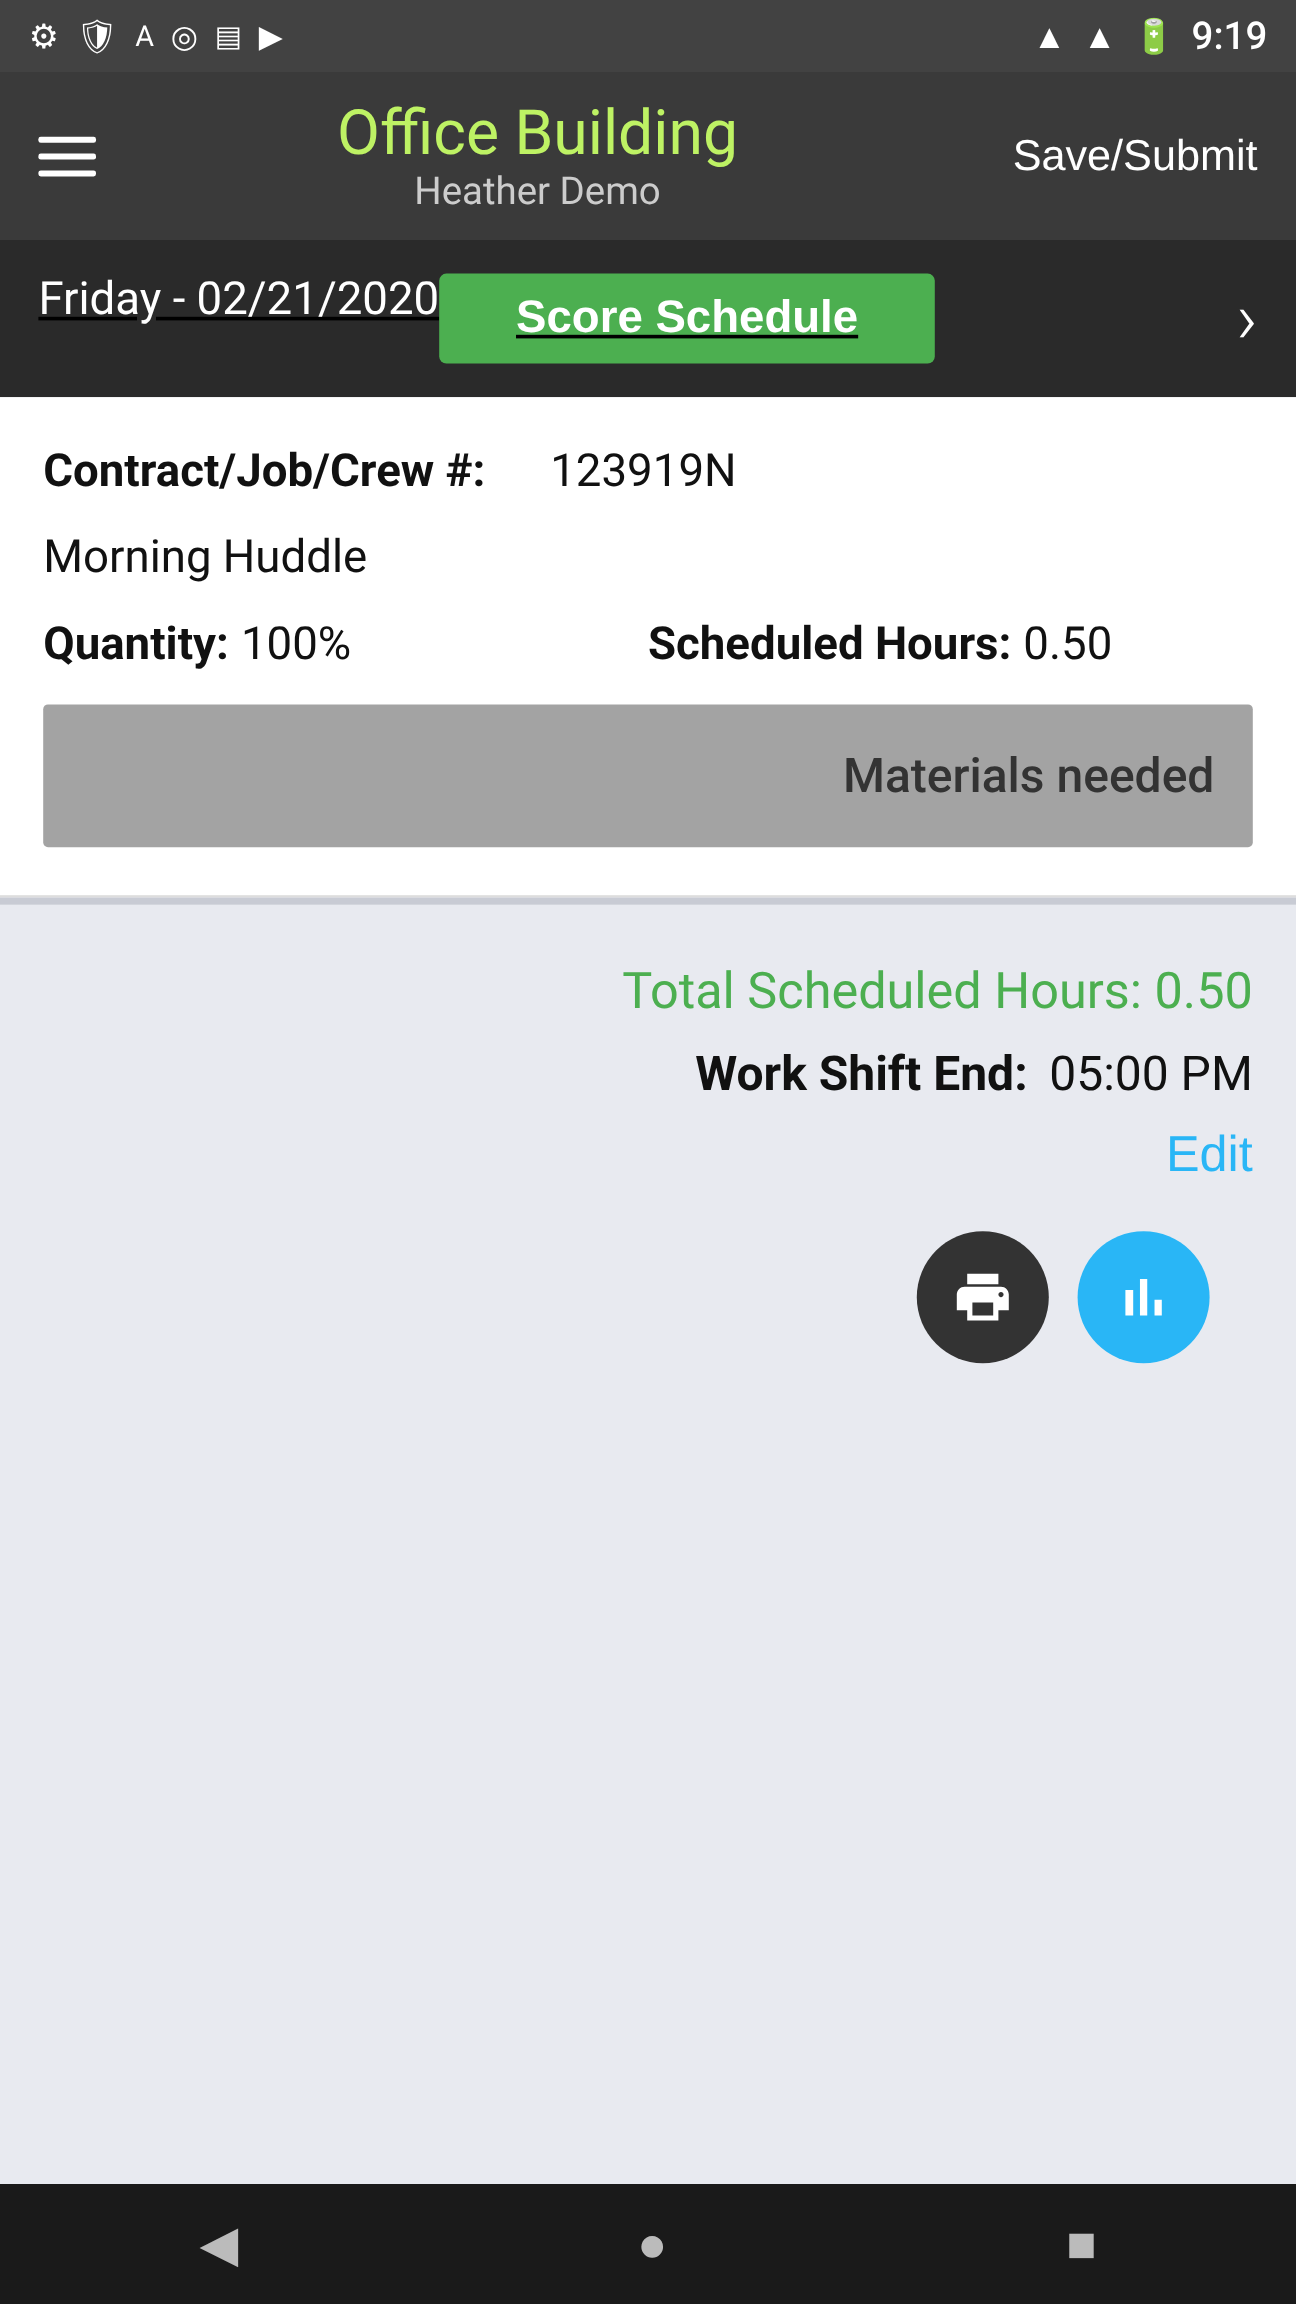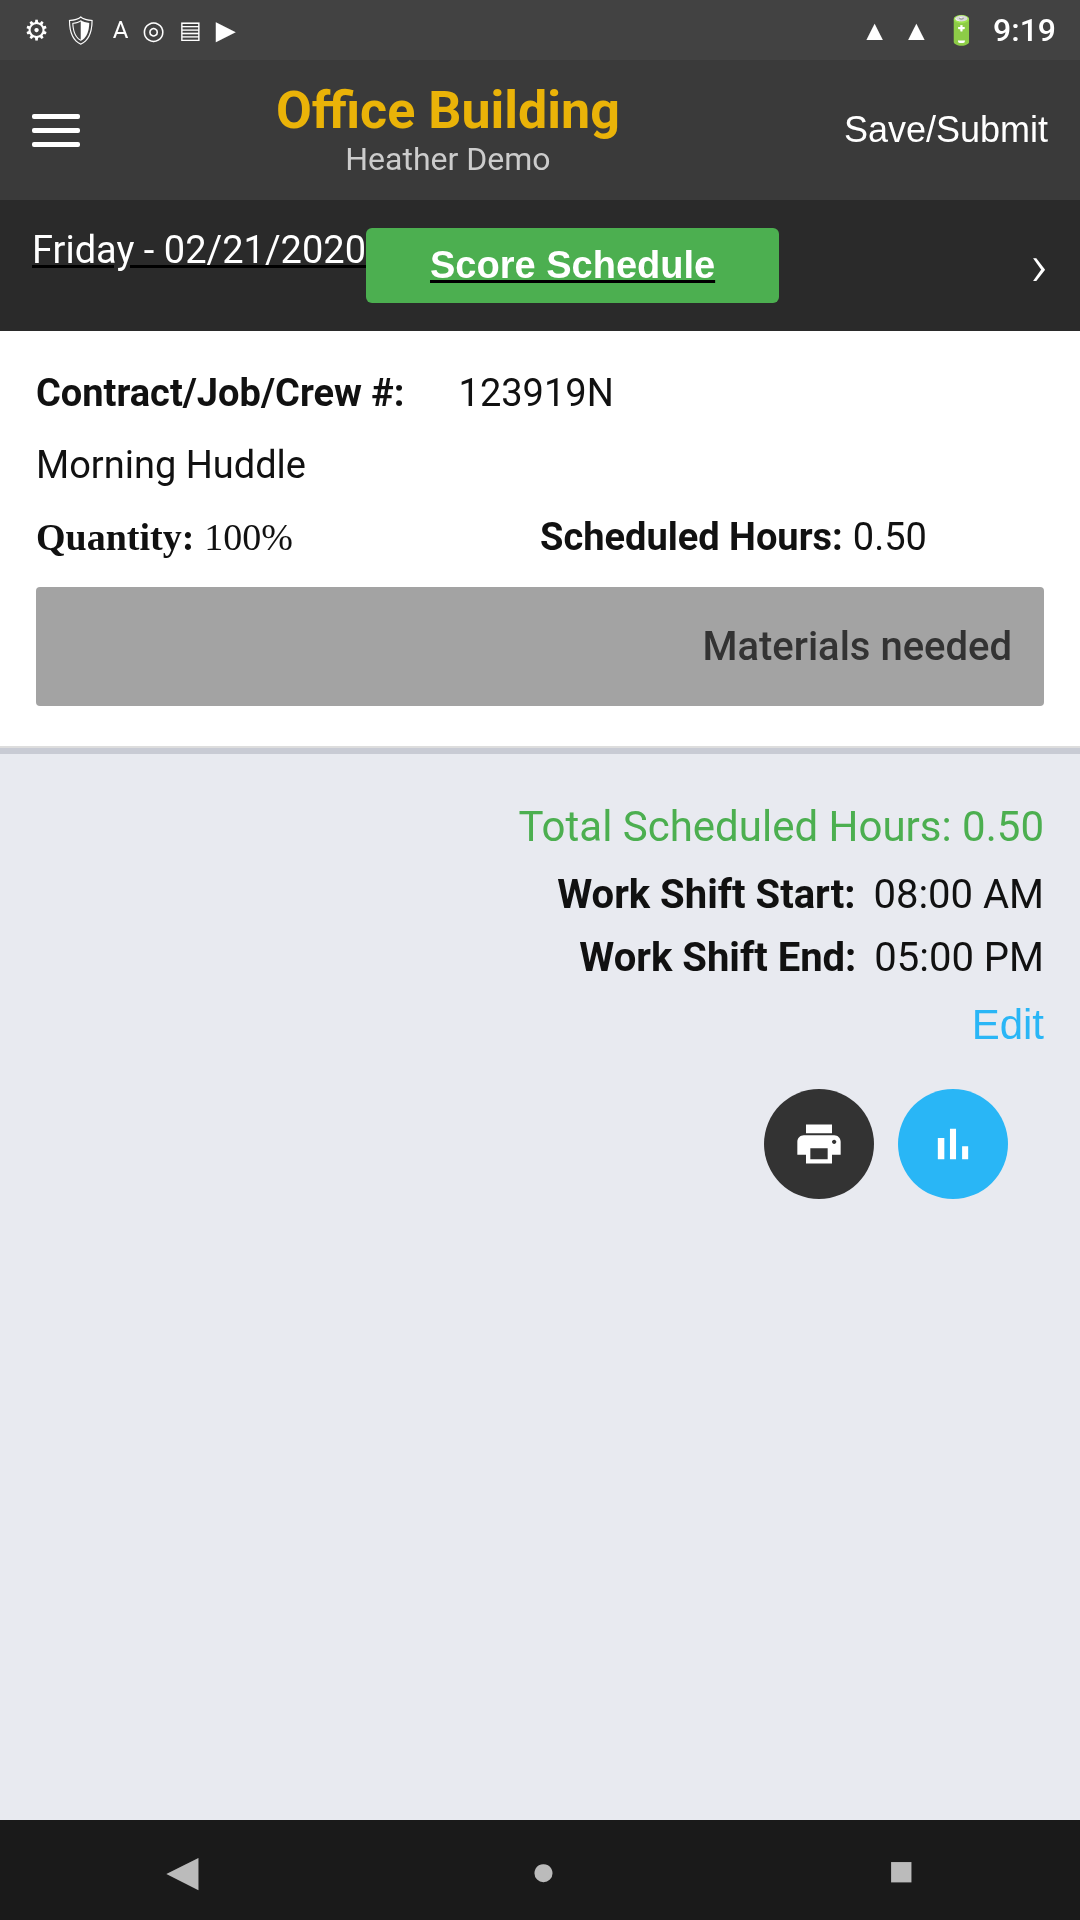--- a/index.html
+++ b/index.html
@@ -65,23 +65,23 @@
       display: block;
       width: 48px;
       height: 5px;
       background: white;
       border-radius: 2px;
     }
     .app-bar-center {
       text-align: center;
     }
     .app-title {
-      color: #eab308;
+      color: #bef264;
       font-size: 52px;
-      font-weight: 700;
+      font-weight: 400;
       line-height: 1.1;
     }
     .app-subtitle {
       color: #cccccc;
       font-size: 32px;
       font-weight: 400;
     }
     .save-submit-btn {
       color: white;
       font-size: 36px;
@@ -159,21 +159,20 @@
     .info-row-split {
       display: flex;
       align-items: baseline;
       margin-bottom: 28px;
       font-size: 38px;
     }
     .info-row-split .left-part {
       flex: 1;
       display: flex;
       align-items: baseline;
-      font-family: Liberation Serif, serif;
     }
     .info-row-split .right-part {
       flex: 1;
       display: flex;
       align-items: baseline;
     }
     .materials-row {
       background: #a3a3a3;
       padding: 36px 32px;
       text-align: right;
@@ -341,24 +340,20 @@
     <span class="materials-text">Materials needed</span>
   </div>
 </div>
 
 <div class="divider"></div>
 
 <div class="summary-section">
   <div class="total-hours-row">
     <span class="total-hours-text">Total Scheduled Hours: 0.50</span>
     
-  </div>
-  <div class="shift-row">
-    <span class="shift-label">Work Shift Start:</span>
-    <span class="shift-value">08:00 AM</span>
   </div>
   <div class="shift-row">
     <span class="shift-label">Work Shift End:</span>
     <span class="shift-value">05:00 PM</span>
   </div>
   <div class="edit-row">
     <button class="edit-btn">Edit</button>
   </div>
   <div class="fab-row">
     <button class="fab-btn fab-print">

